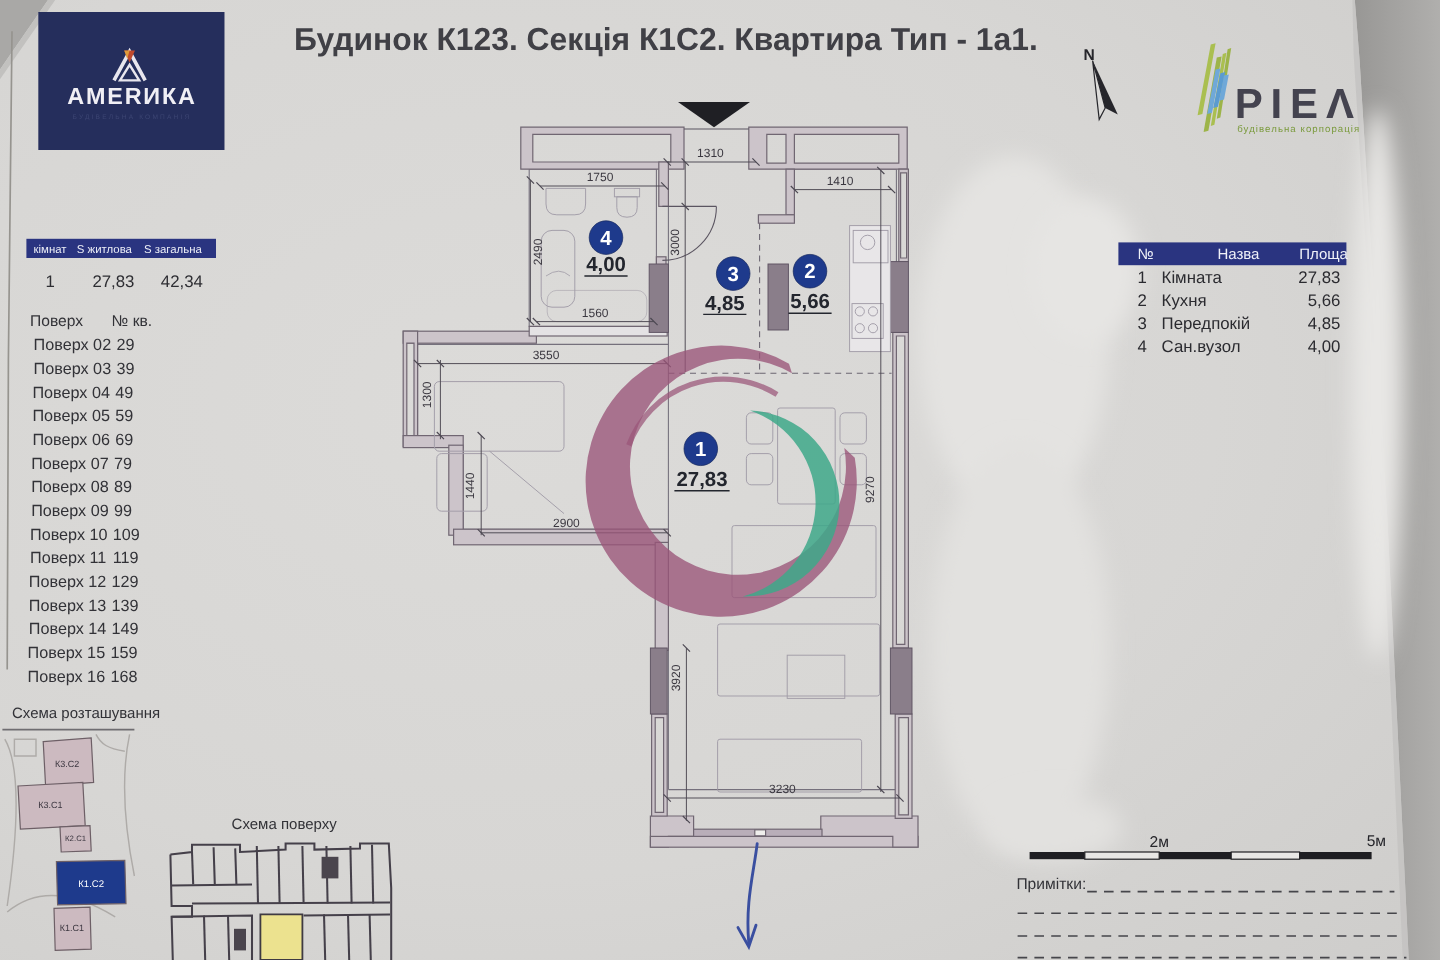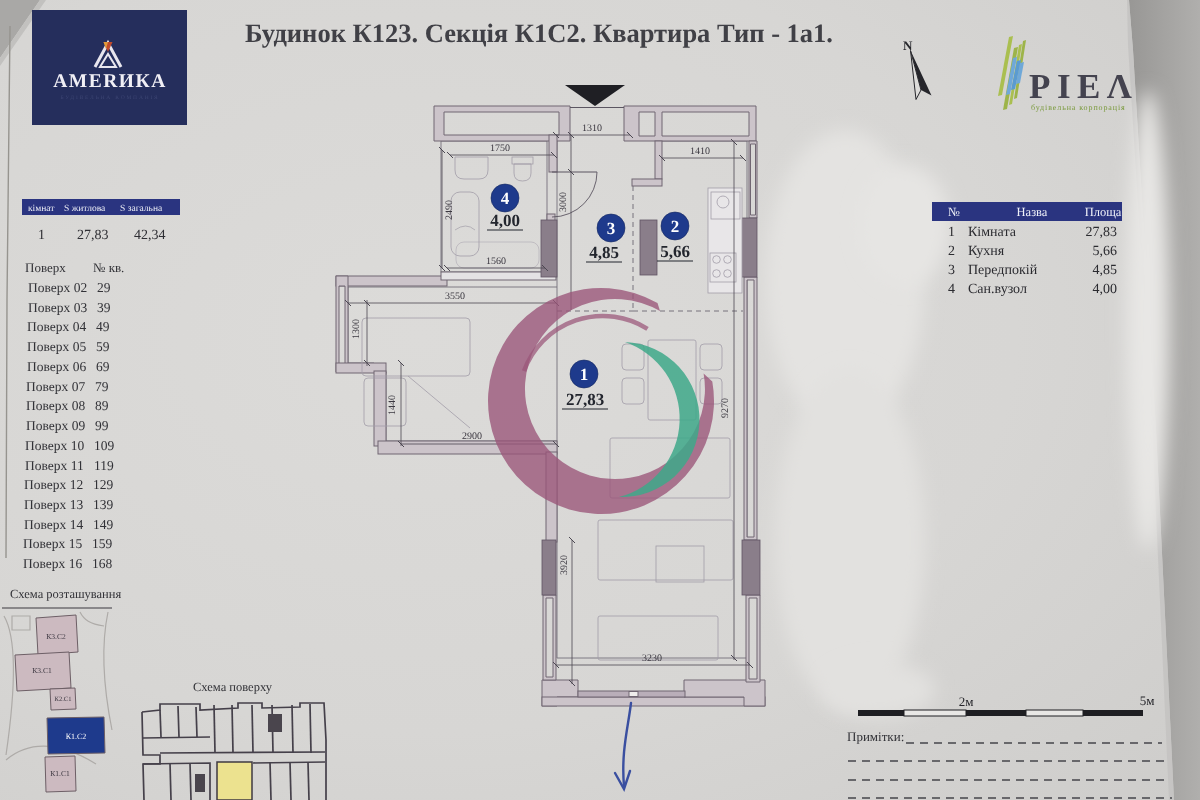--- a/index.html
+++ b/index.html
@@ -1,17 +1,17 @@
 <!DOCTYPE html>
 <html><head>
 <meta charset="utf-8">
 <style>
   html,body{margin:0;padding:0;width:1200px;height:800px;overflow:hidden;
     font-family:"Liberation Sans", sans-serif;background:#d6d5d3;}
-  #stage{position:relative;width:1200px;height:800px;font-family:Liberation Serif, serif;}
+  #stage{position:relative;width:1200px;height:800px;}
   svg{position:absolute;left:0;top:0;} svg text{text-rendering:geometricPrecision;}
 </style>
 </head>
 <body>
 <div id="stage">
 <svg width="1200" height="800" viewBox="0 0 1200 800">
 <defs>
   <radialGradient id="paperlight" cx="0.35" cy="0.42" r="0.9">
     <stop offset="0" stop-color="#dcdbd9"></stop>
     <stop offset="0.55" stop-color="#d7d6d4"></stop>

